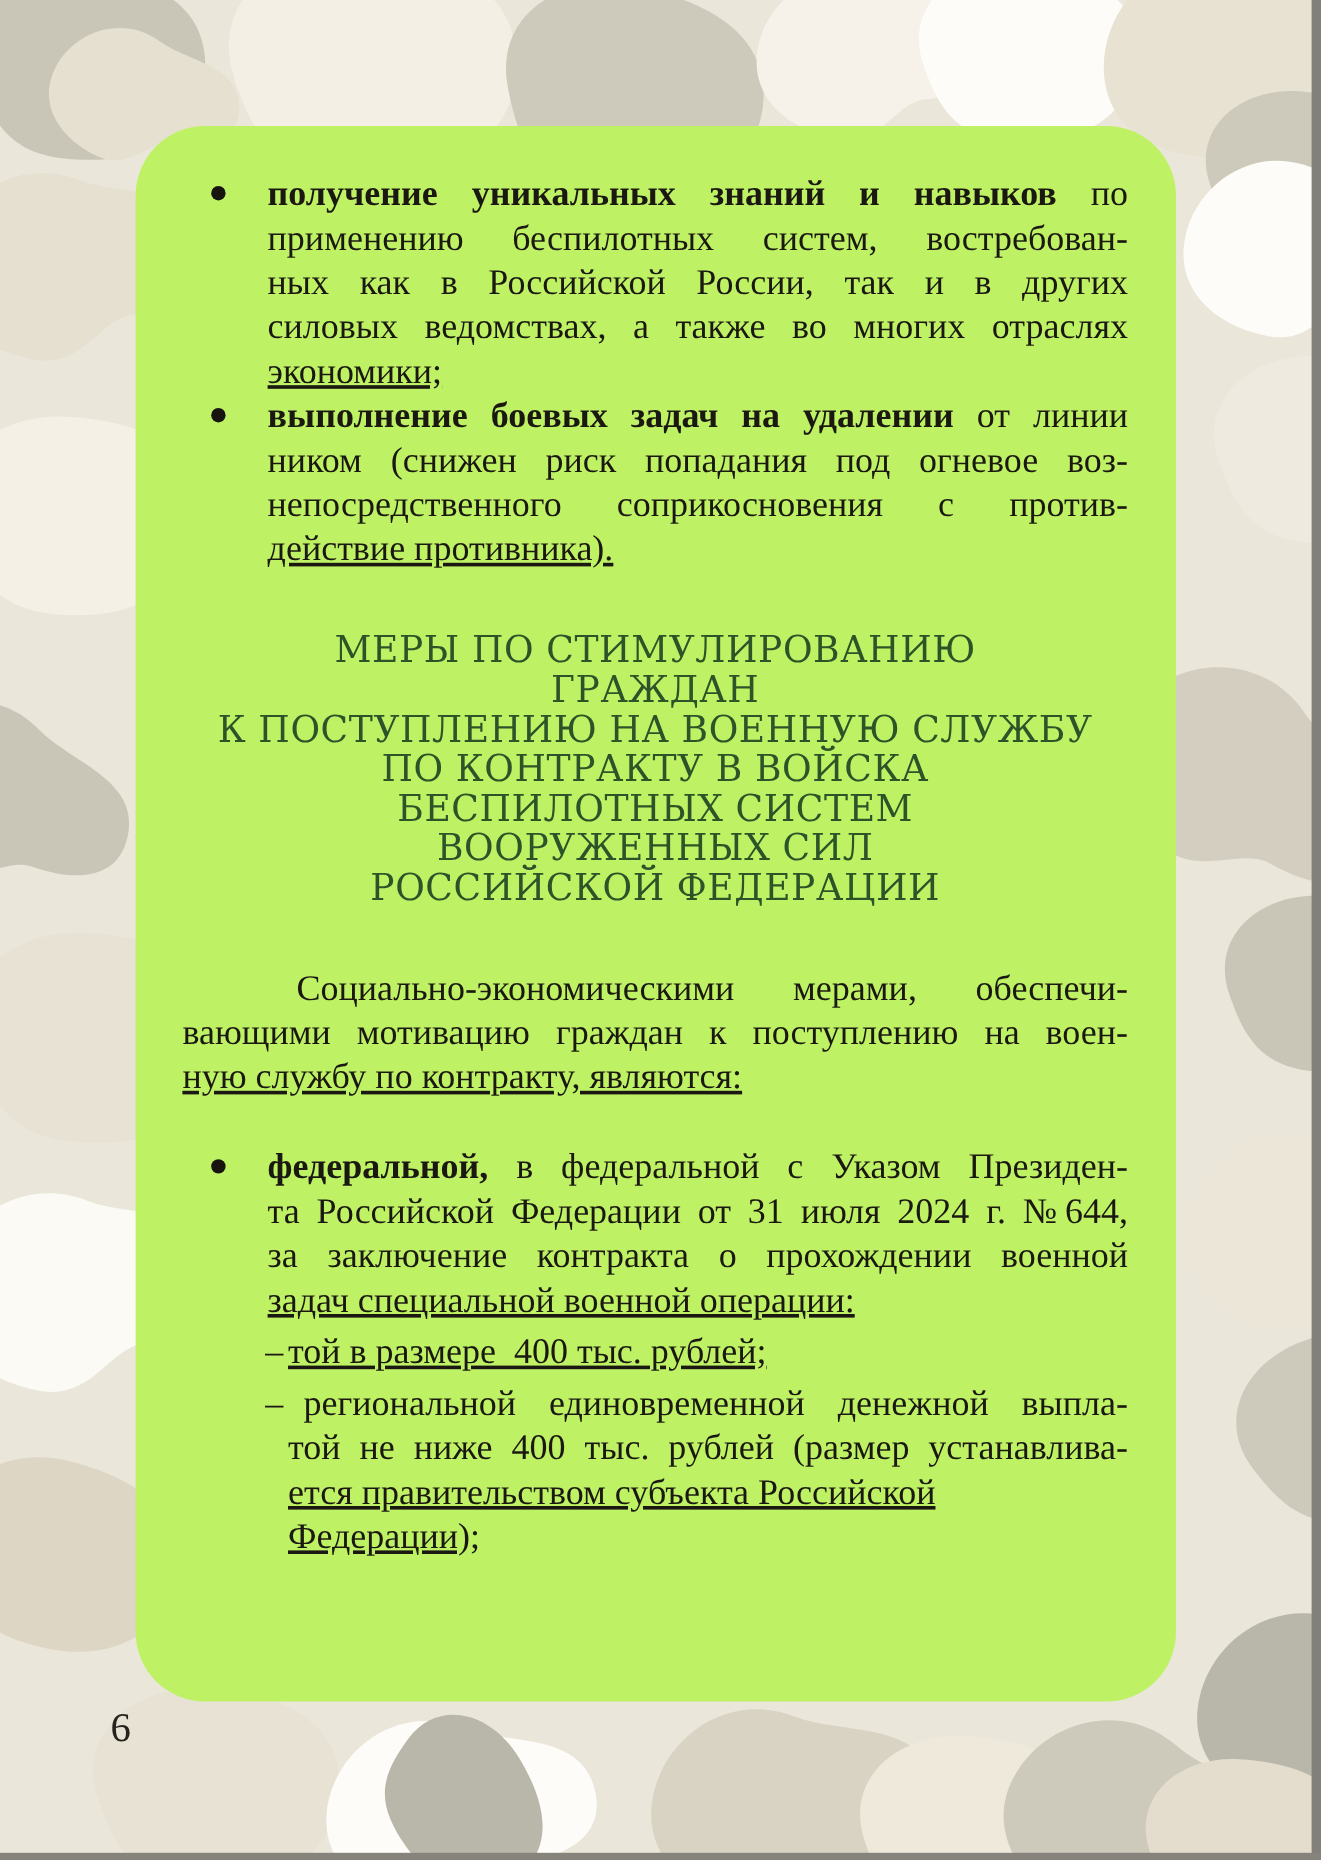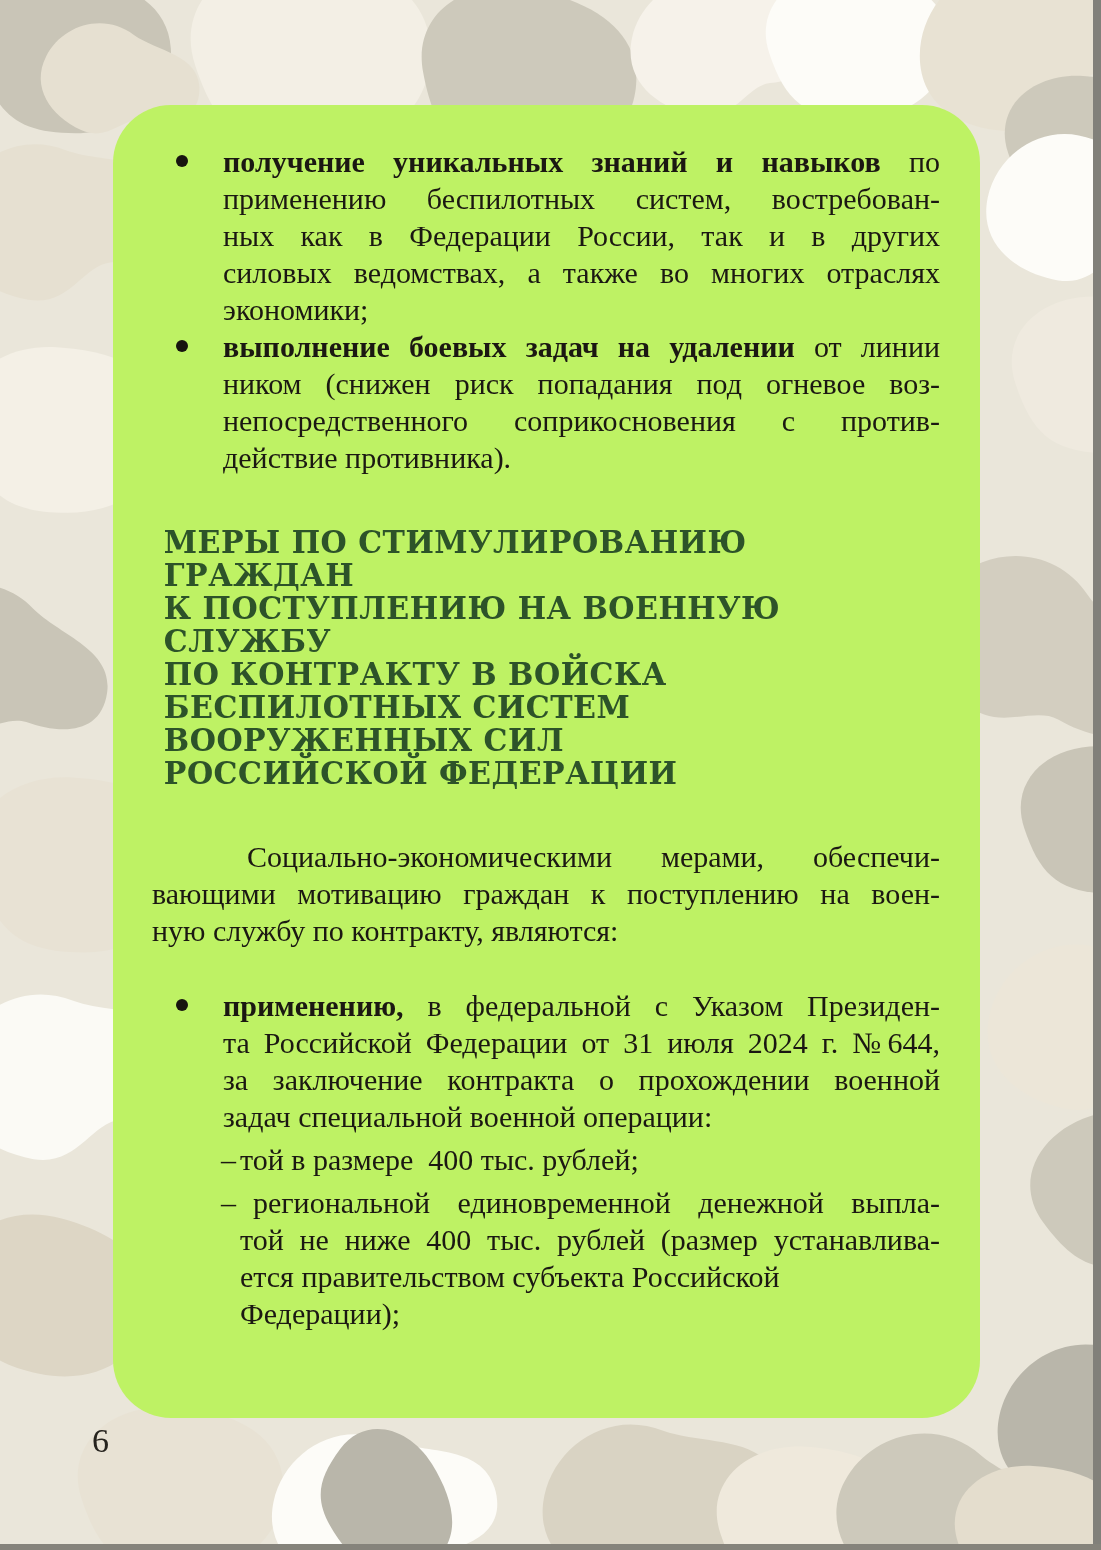--- a/index.html
+++ b/index.html
@@ -11,30 +11,30 @@
   .camo{position:absolute;left:0;top:0;z-index:0;}
   .card{
     position:absolute;left:113px;top:105px;width:867px;height:1313px;
     background:#bef264;border-radius:58px;z-index:1;
   }
   .content{position:absolute;left:39px;right:40px;top:38px;color:#1b1812;}
   .line{
     font-size:30px;line-height:37px;color:#1b1812;
     text-align:justify;text-align-last:justify;
   }
-  .line.last{text-align:left;text-align-last:left;}
+  .line.last{text-align:left;text-align-last:left;text-decoration:underline;}
   .line b{font-weight:bold;}
   .bullet{position:relative;padding-left:71px;}
   .bullet .dot{
     position:absolute;left:24px;top:12px;width:12px;height:12px;
     background:#17140f;border-radius:50%;
   }
   .heading{
-    margin-top:50px;text-align:left;color:#2d5329;
-    font-family:"DejaVu Serif","Liberation Serif",serif;font-weight:bold;
+    margin-top:50px;text-align:center;color:#2d5329;
+    font-family:"DejaVu Serif","Liberation Serif",serif;font-weight:normal;
   }
   .hline{font-size:31px;line-height:33px;letter-spacing:0.5px;transform:scaleX(0.97);}
   .para{margin-top:48px;}
   .para .indent{text-indent:95px;}
   .b3{margin-top:38px;}
   .sub{position:relative;padding-left:88px;margin-top:6px;}
   .sub .dash{
     position:absolute;left:69px;top:0;font-size:30px;line-height:37px;color:#1b1812;
   }
   .sub .fi{text-indent:13px;}
@@ -89,21 +89,21 @@
   <rect x="0" y="1544" width="1101" height="6" fill="#85837b"></rect>
 </svg>
 
 <div class="card">
   <div class="content">
 
     <div class="bullet">
       <span class="dot"></span>
       <div class="line"><b>получение уникальных знаний и навыков</b><span> по</span></div>
       <div class="line">применению беспилотных систем, востребован-</div>
-      <div class="line">ных как в Федерации России, так и в других</div>
+      <div class="line">ных как в Российской России, так и в других</div>
       <div class="line">силовых ведомствах, а также во многих отраслях</div>
       <div class="line last">экономики;</div>
     </div>
 
     <div class="bullet">
       <span class="dot"></span>
       <div class="line"><b>выполнение боевых задач на удалении</b><span> от линии</span></div>
       <div class="line">ником (снижен риск попадания под огневое воз-</div>
       <div class="line">непосредственного соприкосновения с против-</div>
       <div class="line last">действие противника).</div>
@@ -120,21 +120,21 @@
     </div>
 
     <div class="para">
       <div class="line indent">Социально-экономическими мерами, обеспечи-</div>
       <div class="line">вающими мотивацию граждан к поступлению на воен-</div>
       <div class="line last">ную службу по контракту, являются:</div>
     </div>
 
     <div class="bullet b3">
       <span class="dot"></span>
-      <div class="line"><b>применению,</b><span> в федеральной с Указом Президен-</span></div>
+      <div class="line"><b>федеральной,</b><span> в федеральной с Указом Президен-</span></div>
       <div class="line">та Российской Федерации от 31 июля 2024 г. №644,</div>
       <div class="line">за заключение контракта о прохождении военной</div>
       <div class="line last">задач специальной военной операции:</div>
     </div>
 
     <div class="sub">
       <span class="dash">–</span>
       <div class="line last">той в размере&nbsp; 400 тыс. рублей;</div>
     </div>
 

